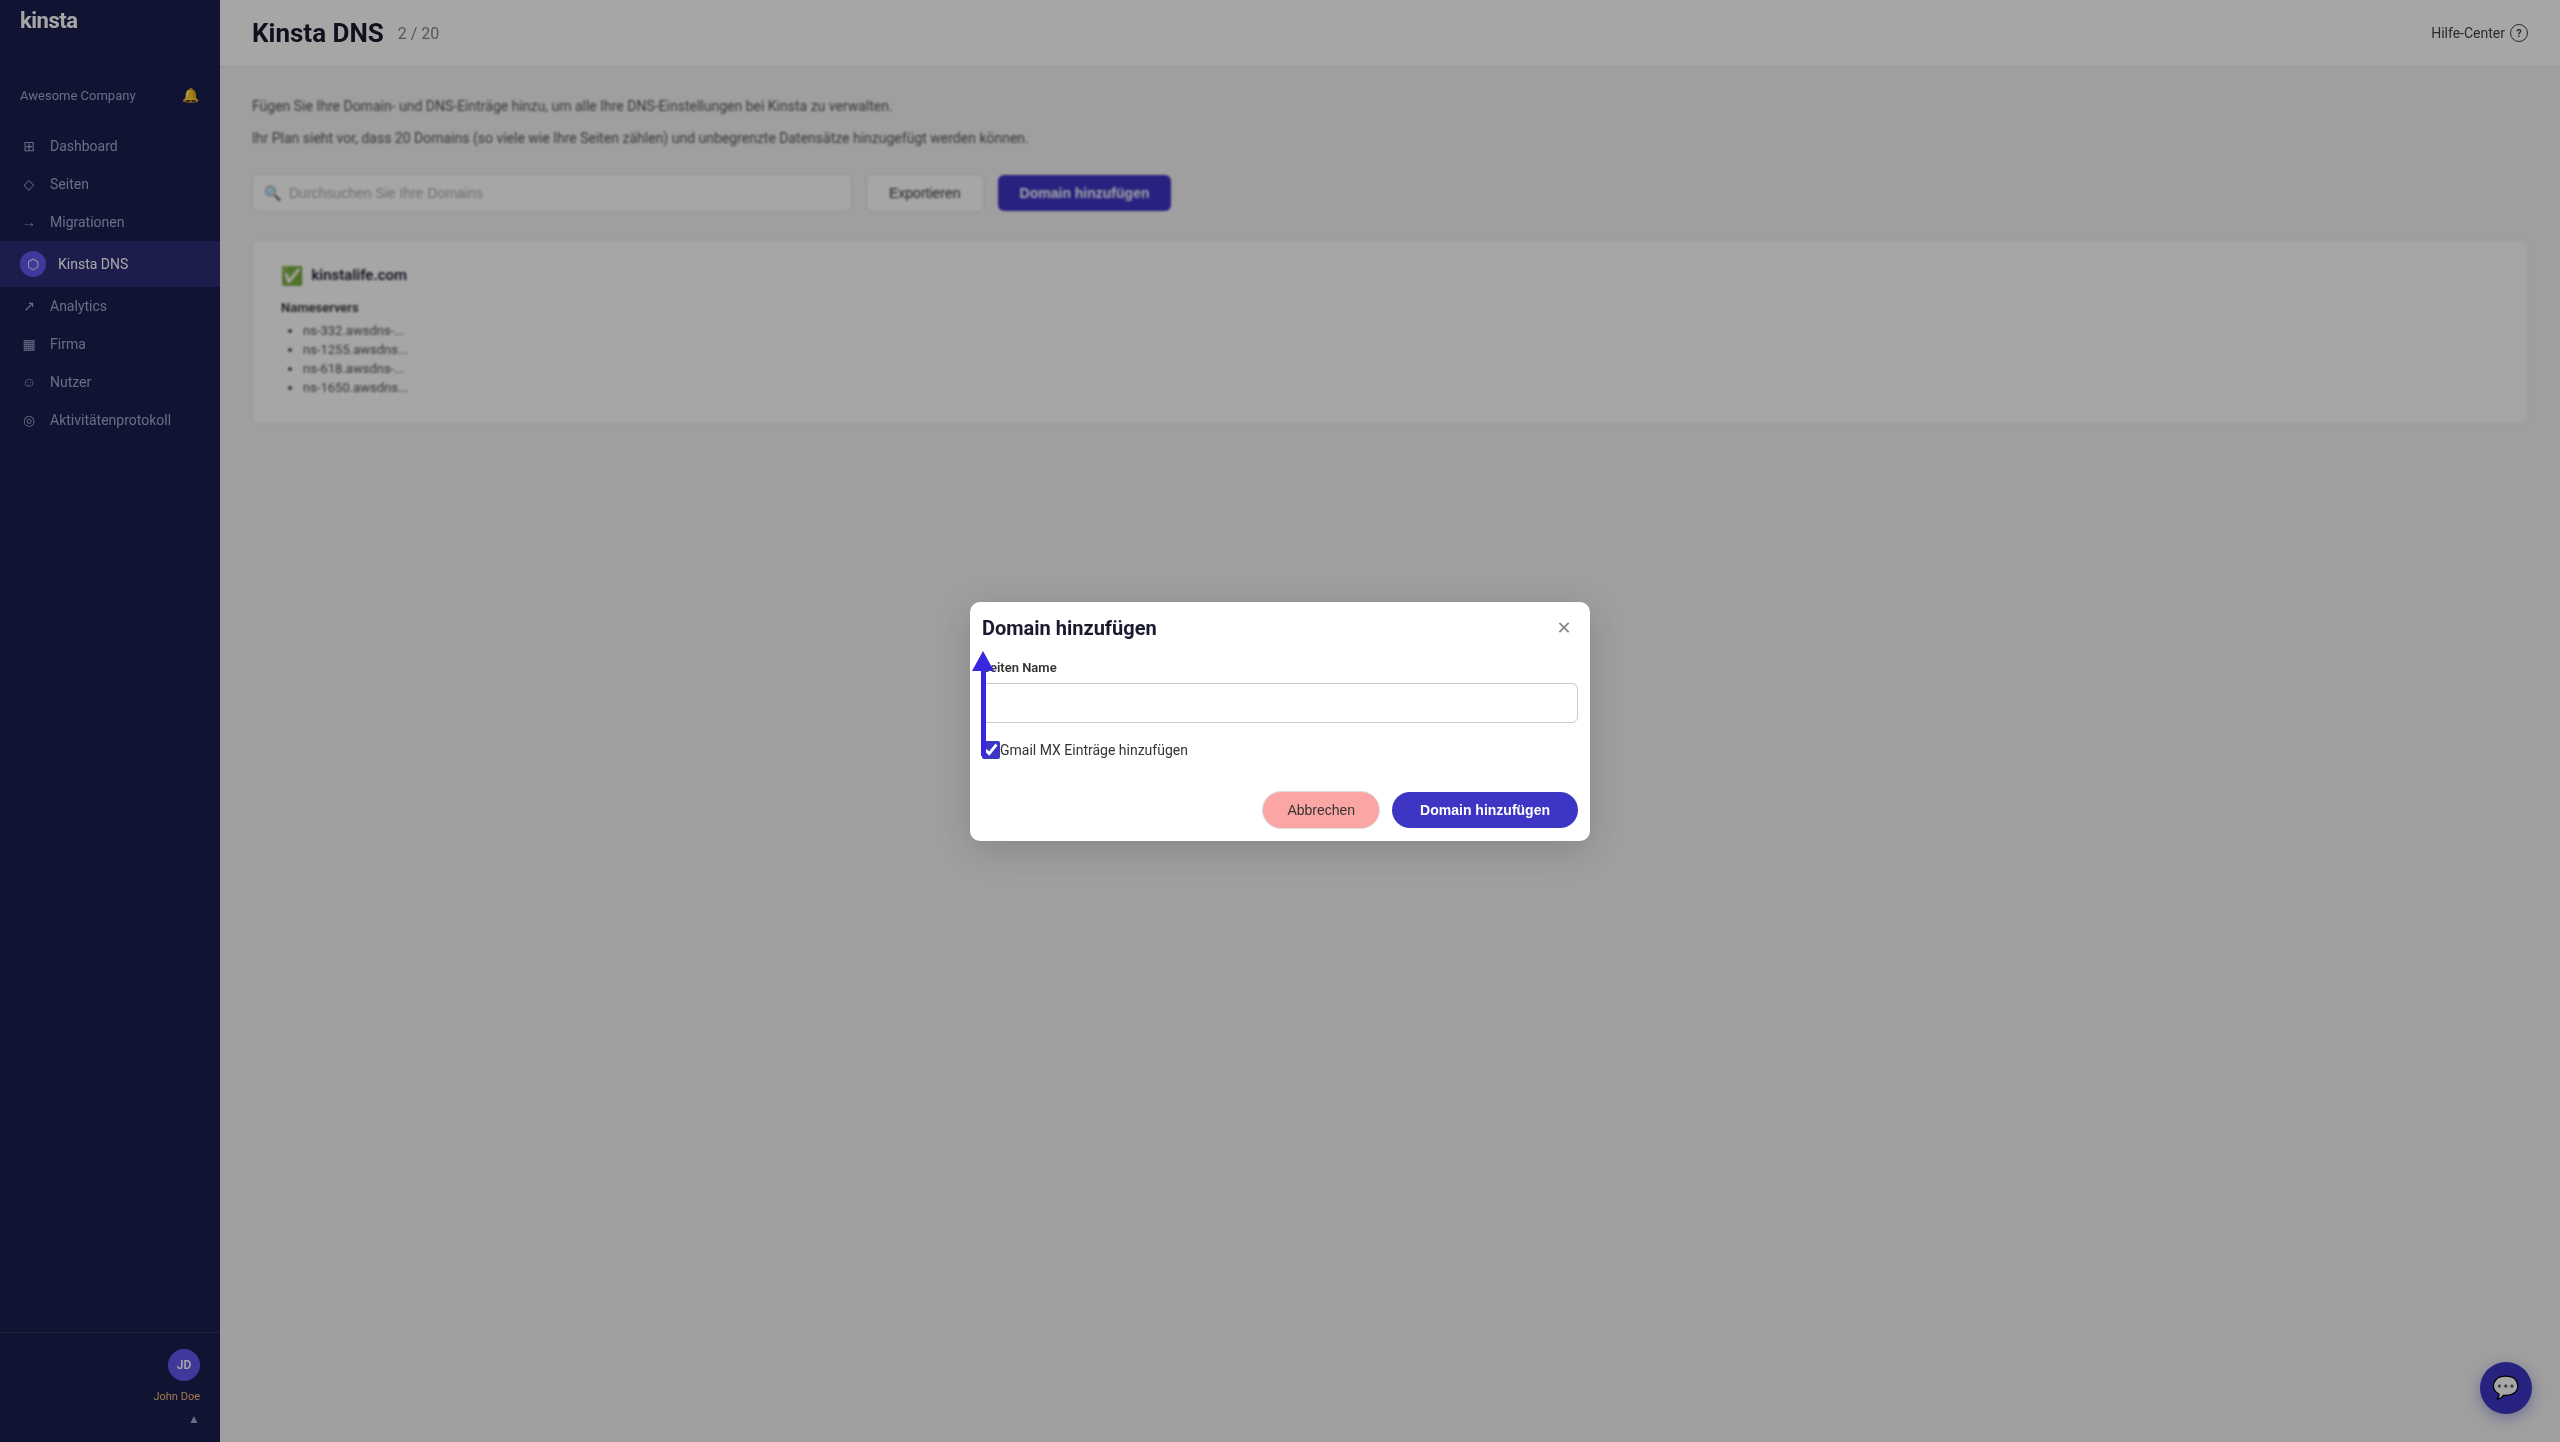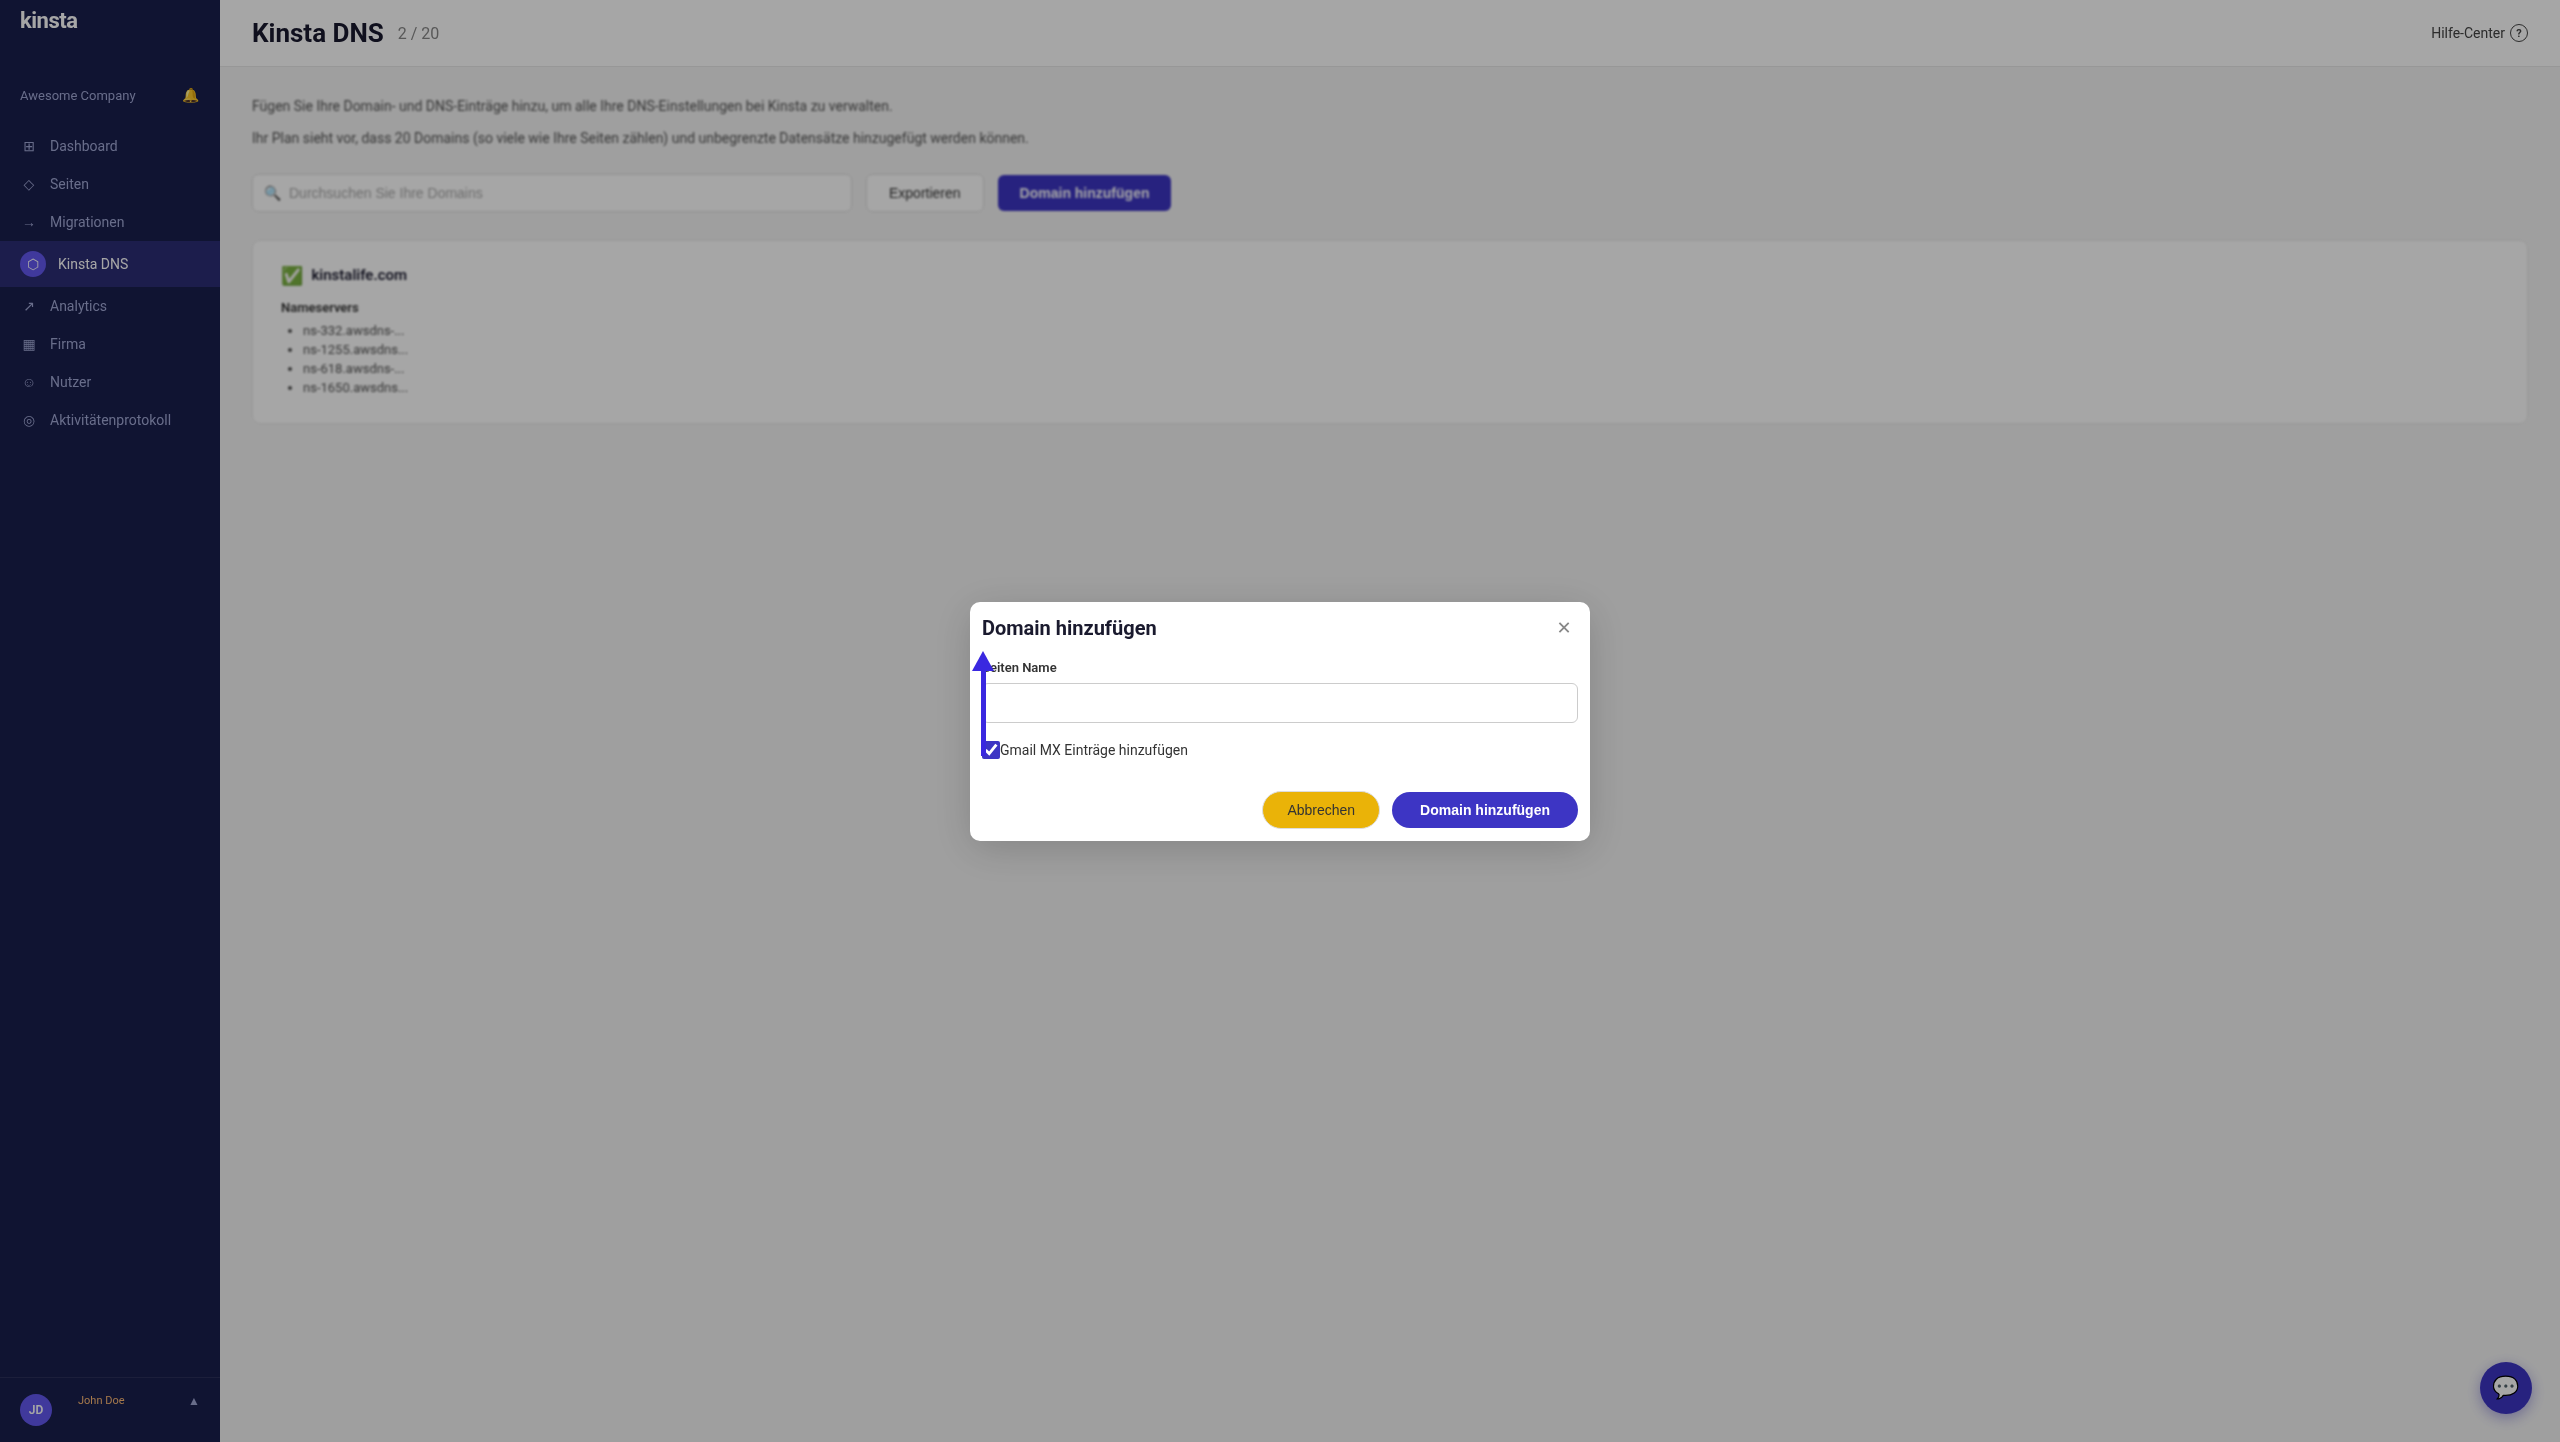--- a/index.html
+++ b/index.html
@@ -70,23 +70,24 @@
     }
     .nav-item.active .nav-icon {
       background: #6358f0;
       border-radius: 50%;
       width: 26px;
       height: 26px;
     }
     .sidebar-footer {
       padding: 16px 20px;
       display: flex;
-      align-items: flex-start;
-      gap: 26px;
+      align-items: flex-end;
+      gap: 9px;
       border-top: 1px solid rgba(255,255,255,0.08);
+      flex-direction: column;
     }
     .avatar {
       width: 32px;
       height: 32px;
       border-radius: 50%;
       background: #6358f0;
       display: flex;
       align-items: center;
       justify-content: center;
       font-size: 12px;
@@ -351,21 +352,21 @@
       align-items: center;
       justify-content: flex-end;
       gap: 12px;
     }
     .btn-cancel {
       padding: 10px 24px;
       border: 1px solid #ddd;
       border-radius: 50px;
       font-size: 14px;
       color: #333;
-      background: #eab308;
+      background: #fca5a5;
       cursor: pointer;
       font-weight: 500;
     }
     .btn-add-domain-modal {
       padding: 10px 28px;
       border: none;
       border-radius: 50px;
       font-size: 14px;
       color: #fff;
       background: #3d35c4;

